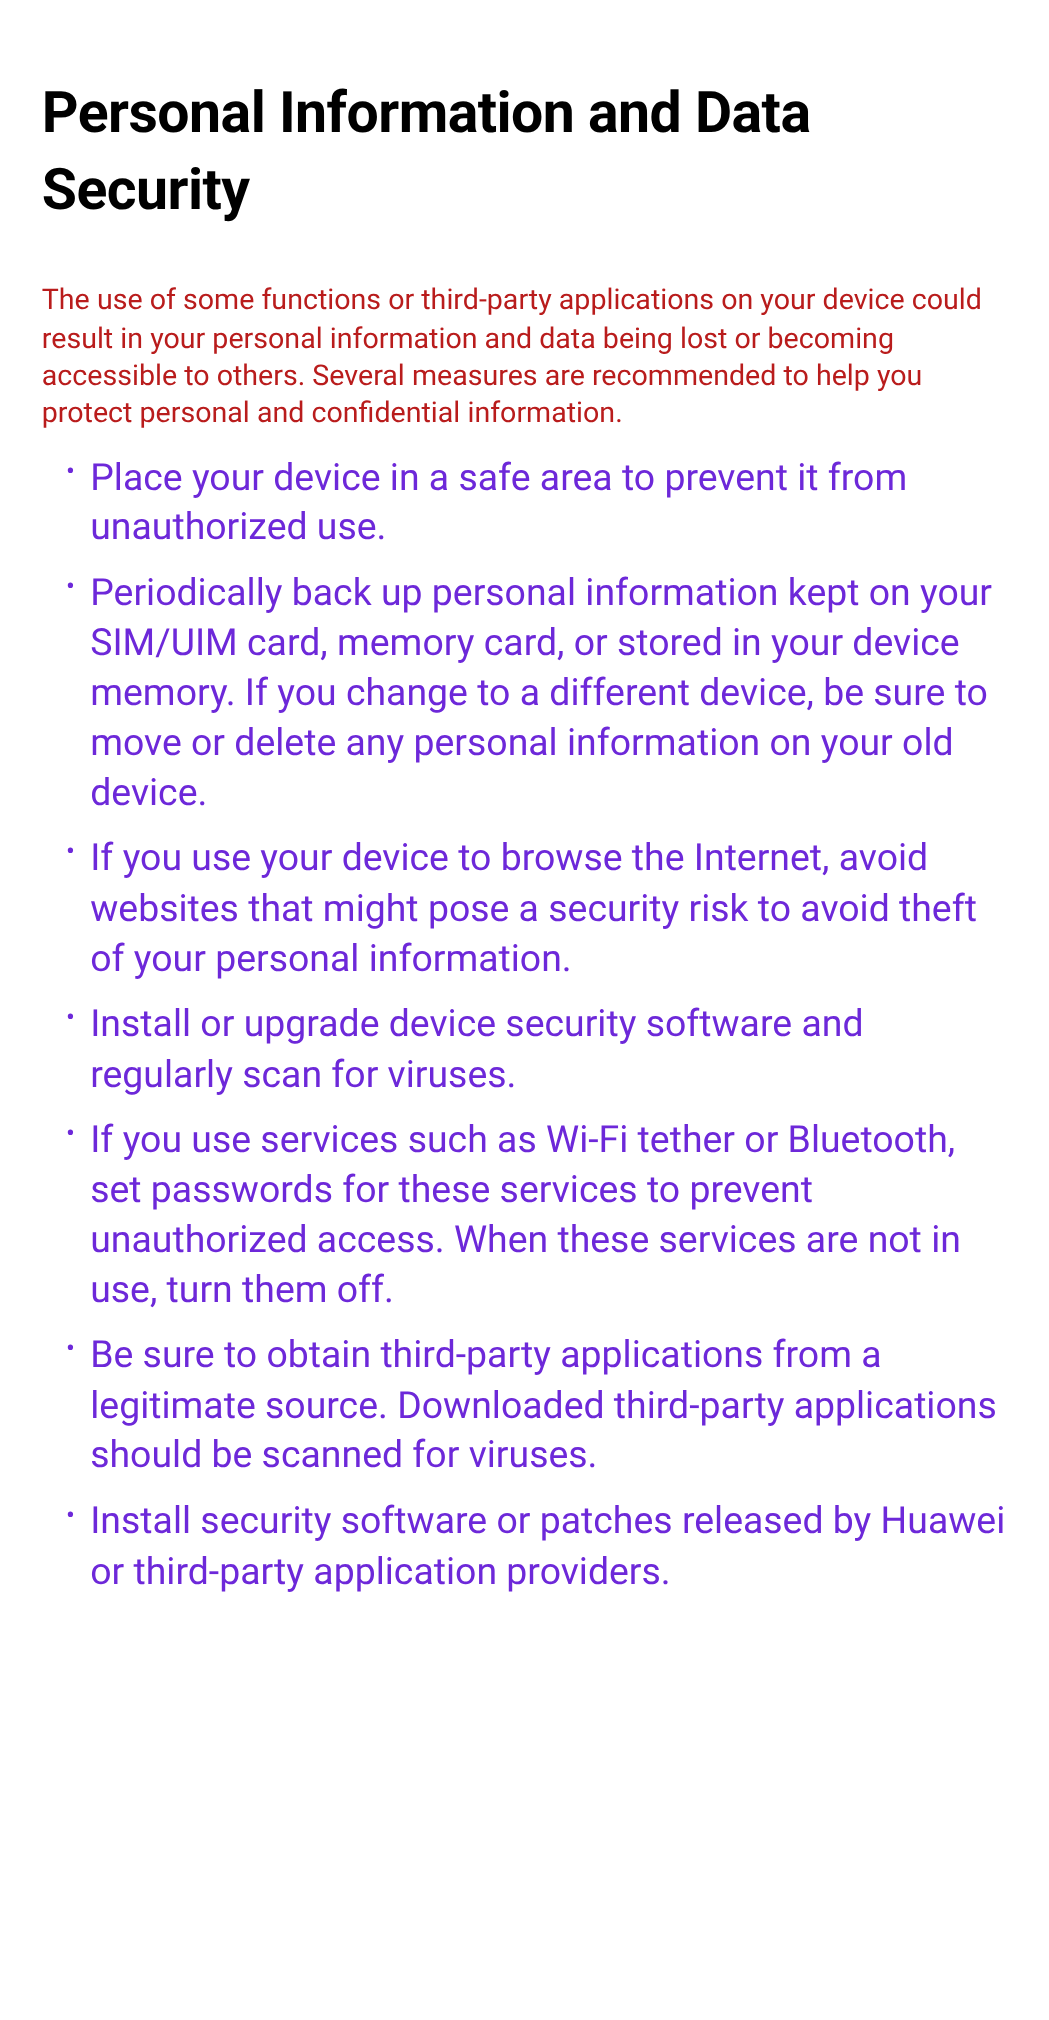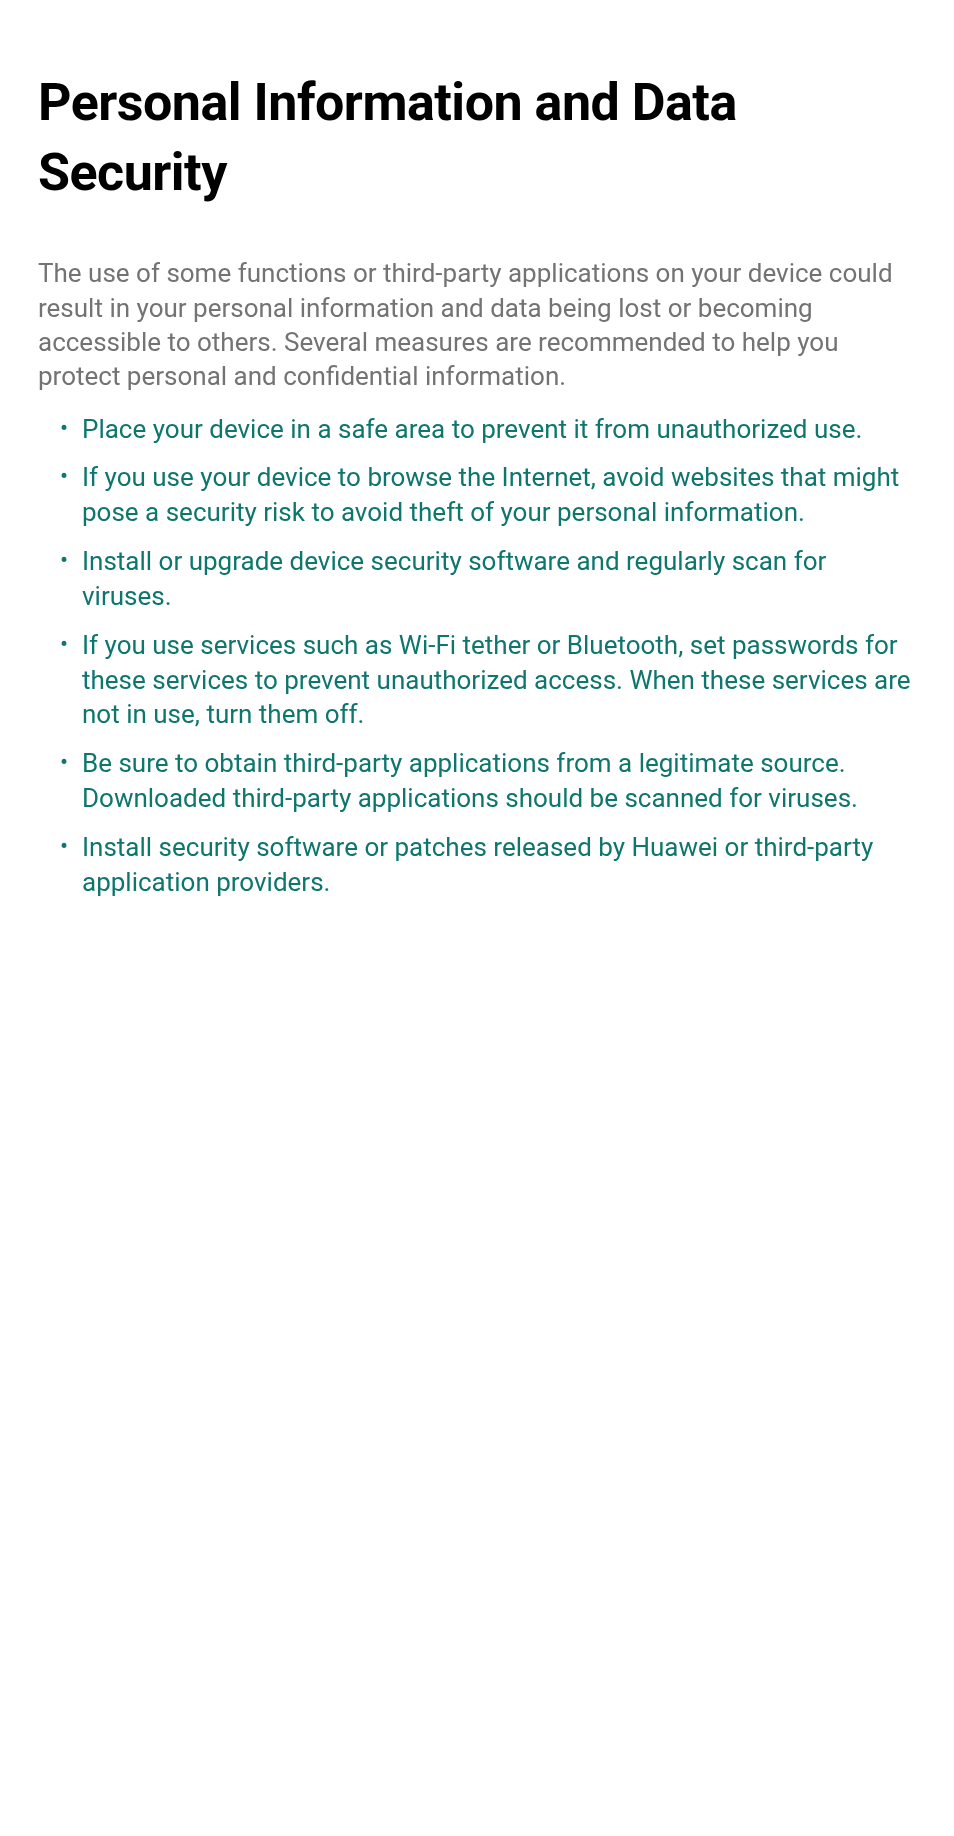--- a/index.html
+++ b/index.html
@@ -18,50 +18,51 @@
       font-size: 52px;
       font-weight: 700;
       line-height: 1.35;
       margin-bottom: 48px;
       letter-spacing: -0.5px;
     }
     .intro {
       font-size: 26px;
       line-height: 1.32;
       margin-bottom: 18px;
-      color: #737373;
+      color: #b91c1c;
     }
     ul {
       list-style: none;
       padding-left: 22px;
     }
     li {
       position: relative;
-      font-size: 26px;
+      font-size: 34px;
       line-height: 1.34;
       padding-left: 22px;
       margin-bottom: 14px;
-      color: #0f766e;
+      color: #6d28d9;
     }
     li::before {
       content: "•";
       position: absolute;
       left: 0;
       top: 0;
       font-size: 24px;
       line-height: 1.4;
     }
   </style>
 </head>
 <body>
 
 <h1>Personal Information and Data Security</h1>
 
 <p class="intro">The use of some functions or third-party applications on your device could result in your personal information and data being lost or becoming accessible to others. Several measures are recommended to help you protect personal and confidential information.</p>
 
 <ul>
   <li>Place your device in a safe area to prevent it from unauthorized use.</li>
+  <li>Periodically back up personal information kept on your SIM/UIM card, memory card, or stored in your device memory. If you change to a different device, be sure to move or delete any personal information on your old device.</li>
   <li>If you use your device to browse the Internet, avoid websites that might pose a security risk to avoid theft of your personal information.</li>
   <li>Install or upgrade device security software and regularly scan for viruses.</li>
   <li>If you use services such as Wi-Fi tether or Bluetooth, set passwords for these services to prevent unauthorized access. When these services are not in use, turn them off.</li>
   <li>Be sure to obtain third-party applications from a legitimate source. Downloaded third-party applications should be scanned for viruses.</li>
   <li>Install security software or patches released by Huawei or third-party application providers.</li>
 </ul>
 
 </body></html>

